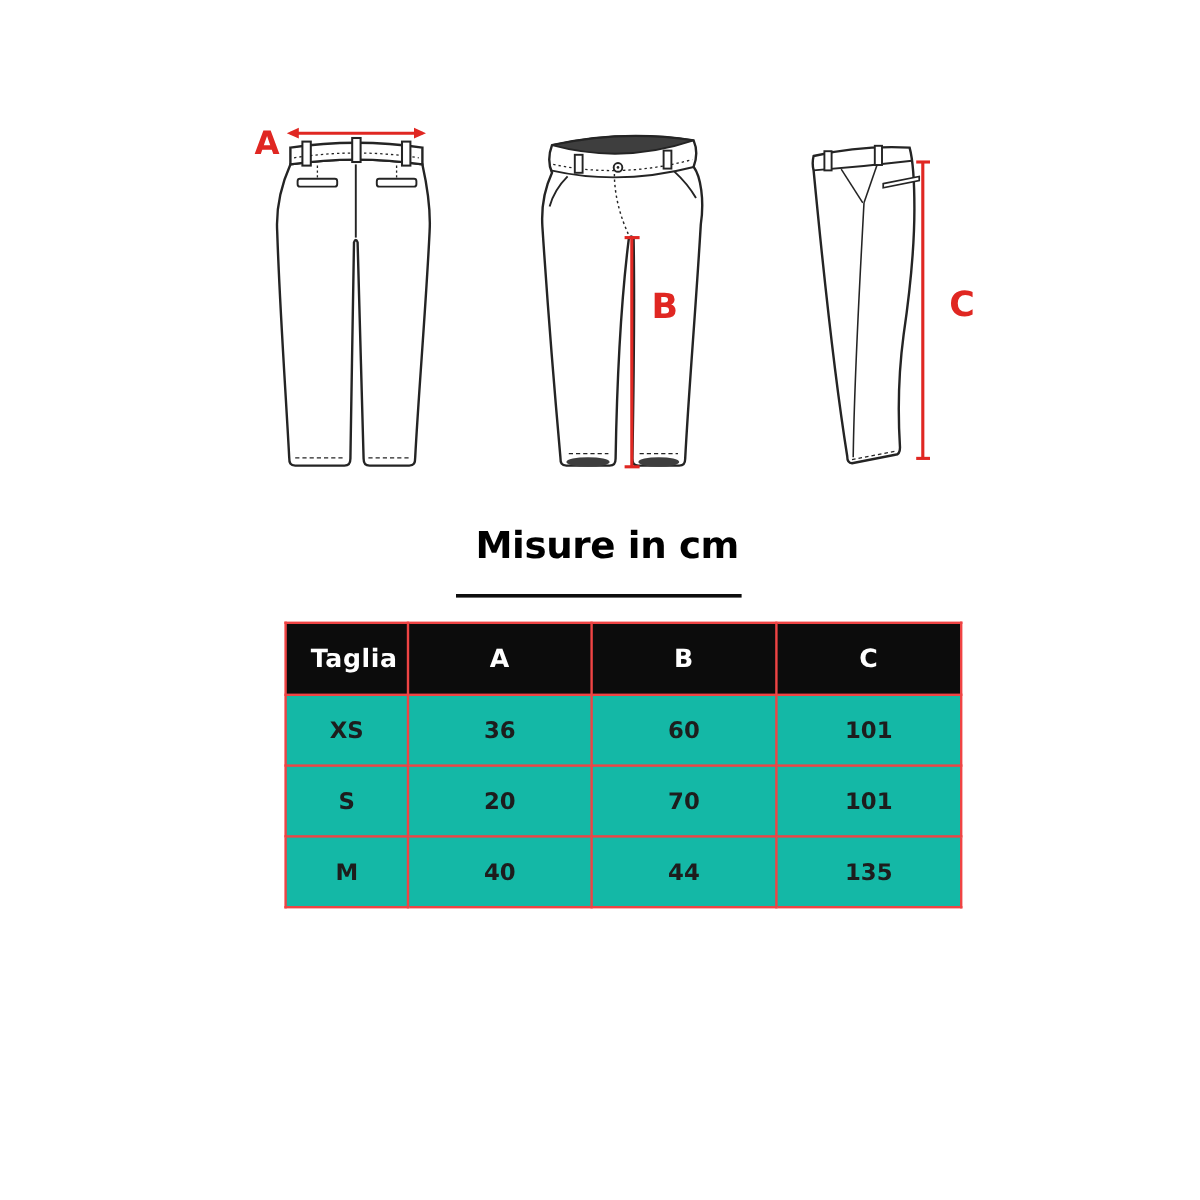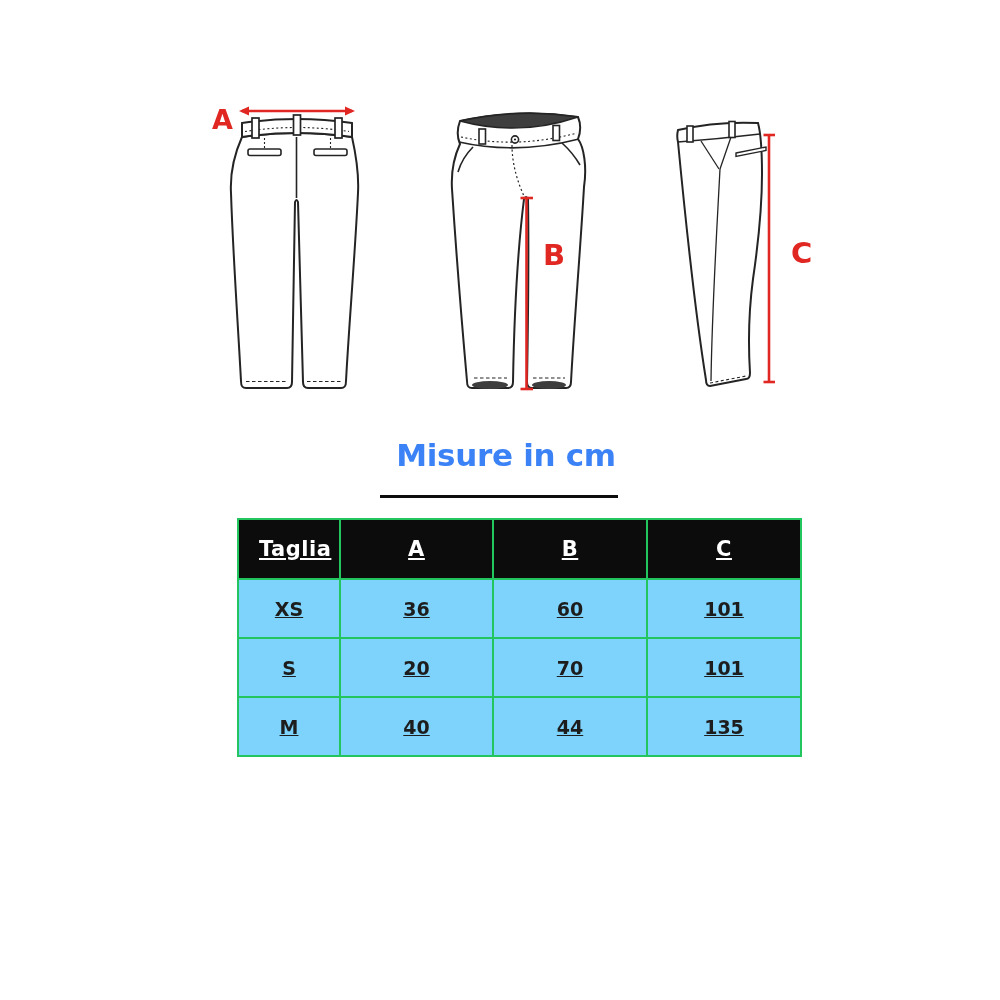--- a/index.html
+++ b/index.html
@@ -12,38 +12,37 @@
   .measure-label {
     position:absolute; color:#e02722; font-weight:800;
     font-family:"DejaVu Sans","Liberation Sans",sans-serif;
     line-height:1;
   }
   .lbl-a { left:212px; top:106px; font-size:27px; }
   .lbl-b { left:543px; top:241px; font-size:29px; }
   .lbl-c { left:791px; top:239px; font-size:29px; }
   .page-title {
     position:absolute; left:12px; right:0; top:437px; text-align:center;
-    font-size:31px; font-weight:700; letter-spacing:-0.3px; color:#3b82f6;
+    font-size:31px; font-weight:700; letter-spacing:-0.3px; color:#000000;
     font-family:"DejaVu Sans","Liberation Sans",sans-serif;
   }
   .title-underline {
     position:absolute; left:380px; top:495px; width:238px; height:3px;
     background:#0d0d0d;
   }
   table.size-table {
     position:absolute; left:237px; top:518px; width:563px;
     border-collapse:collapse; table-layout:fixed;
   }
   table.size-table th, table.size-table td {
-    border:2px solid #22c55e; text-align:center; vertical-align:middle;
+    border:2px solid #ef4444; text-align:center; vertical-align:middle;
     font-family:"DejaVu Sans","Liberation Sans",sans-serif;
-    text-decoration:underline;
   }
   table.size-table thead tr { height:60px; }
-  table.size-table tbody tr { height:59px; background:#7dd3fc; }
+  table.size-table tbody tr { height:59px; background:#14b8a6; }
   table.size-table th {
     background:#0c0c0c; color:#ffffff; font-size:21px; font-weight:700;
     letter-spacing:0.5px;
   }
   table.size-table th.col-taglia { text-align:left; padding-left:20px; }
   table.size-table td { font-size:19px; font-weight:700; color:#1d1d1d; }
   col.c-taglia { width:102px; }
   col.c-a { width:153px; }
   col.c-b { width:154px; }
   col.c-c { width:154px; }

